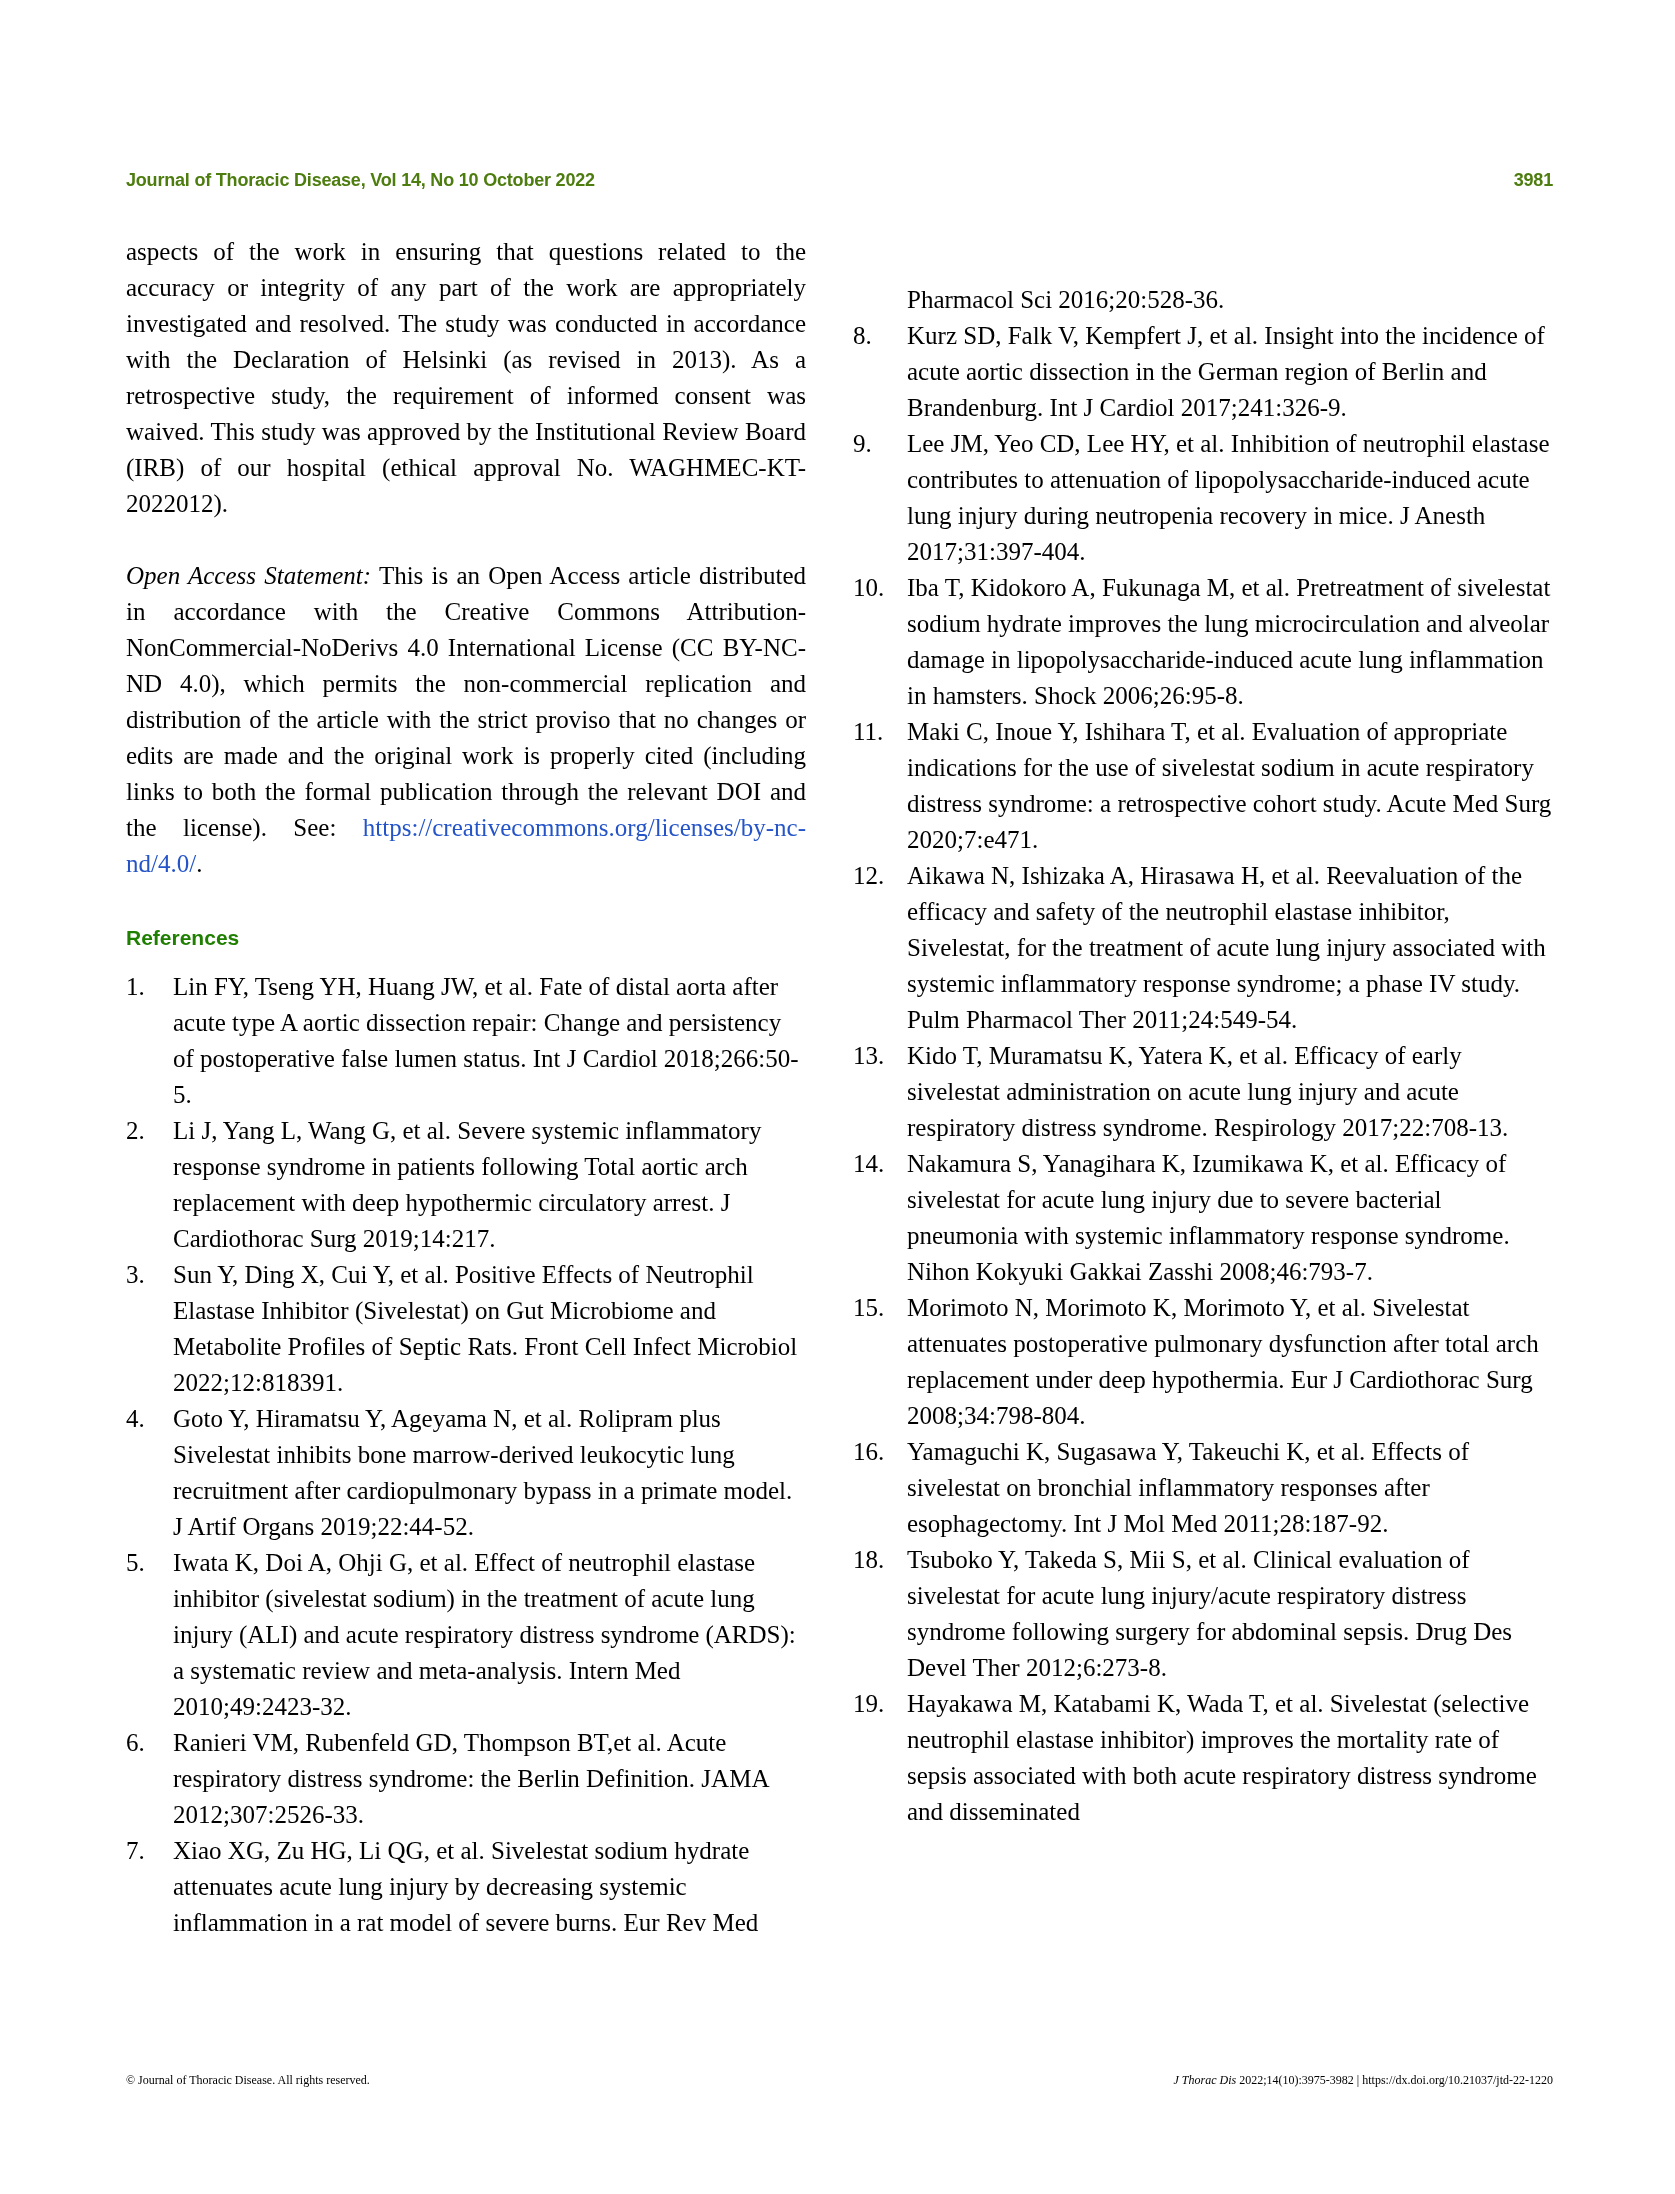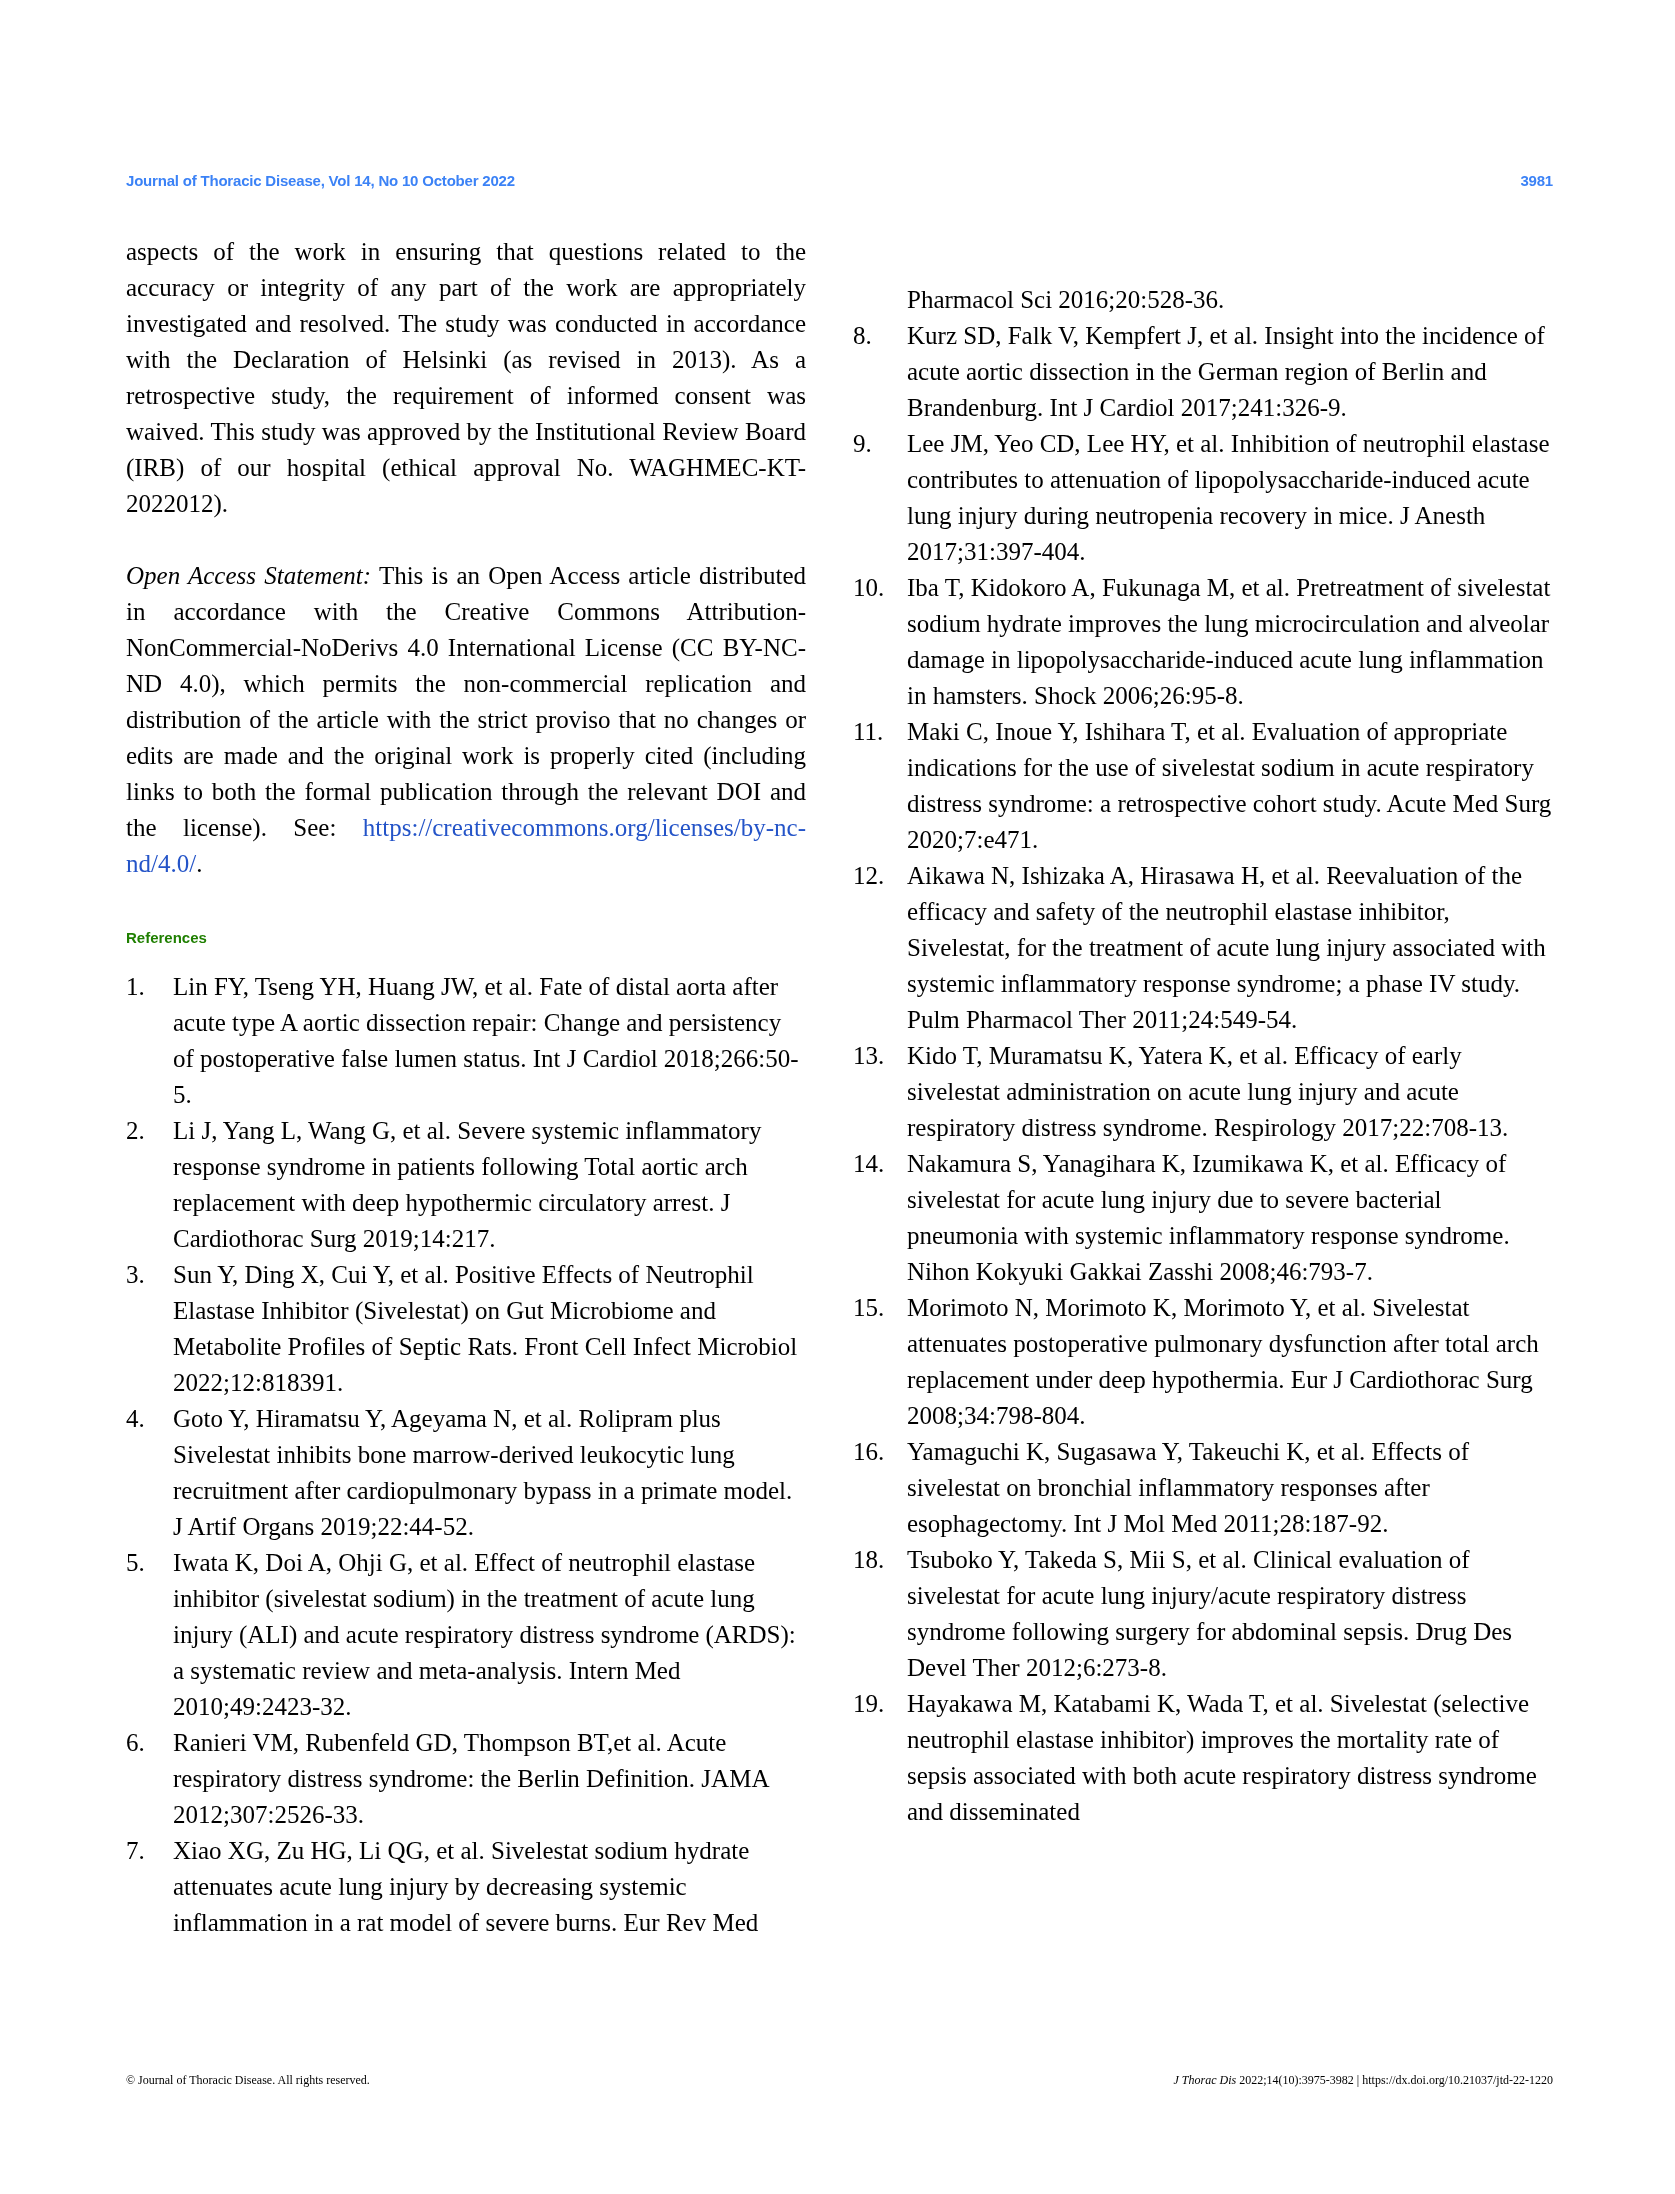--- a/index.html
+++ b/index.html
@@ -1,34 +1,34 @@
 <!DOCTYPE html>
 <html style="font-size:10.8px"><head>
 <meta charset="utf-8">
 <style>
   html, body { margin: 0; padding: 0; background: #ffffff; }
   body { width: 1675px; height: 2194px; position: relative; overflow: hidden; color: #111; }
   .running-head {
     position: absolute; top: 165px; left: 126px; width: 1427px; height: 30px;
-    font-family: "Liberation Sans", sans-serif; font-weight: bold; font-size: 15px;
-    display: flex; justify-content: space-between; align-items: center; color: #3b82f6;
+    font-family: "Liberation Sans", sans-serif; font-weight: bold; font-size: 18px;
+    display: flex; justify-content: space-between; align-items: center; color: #4d7c0f;
     letter-spacing: -0.2px;
   }
   .col {
     position: absolute; top: 234px; width: 680px;
     font-family: "Liberation Serif", serif; font-size: 25px; line-height: 36px; color: #000;
   }
   .col-left { left: 126px; }
   .col-right { left: 853px; width: 703px; margin-top: 48px; }
   .para { margin: 0; text-align: justify; text-align-last: left; }
   .para + .para { margin-top: 36px; }
   .oa-label { font-style: italic; }
   a.link { color: #2454c8; text-decoration: none; }
   .refs-title {
-    font-family: "Liberation Sans", sans-serif; font-weight: bold; font-size: 15px;
+    font-family: "Liberation Sans", sans-serif; font-weight: bold; font-size: 21px;
     color: #1f7f00; margin: 39px 0 13.5px 0; line-height: 34px;
   }
   ol.refs { list-style: none; margin: 0; padding: 0; }
   .ref { display: flex; margin-bottom: 0; }
   .ref-num { width: 47px; flex: 0 0 47px; }
   .col-right .ref-num { width: 54px; flex: 0 0 54px; }
   .ref-text { flex: 1; }
   .ref-cont { padding-left: 54px; }
   .footer {
     position: absolute; top: 2073px; left: 126px; width: 1427px;

